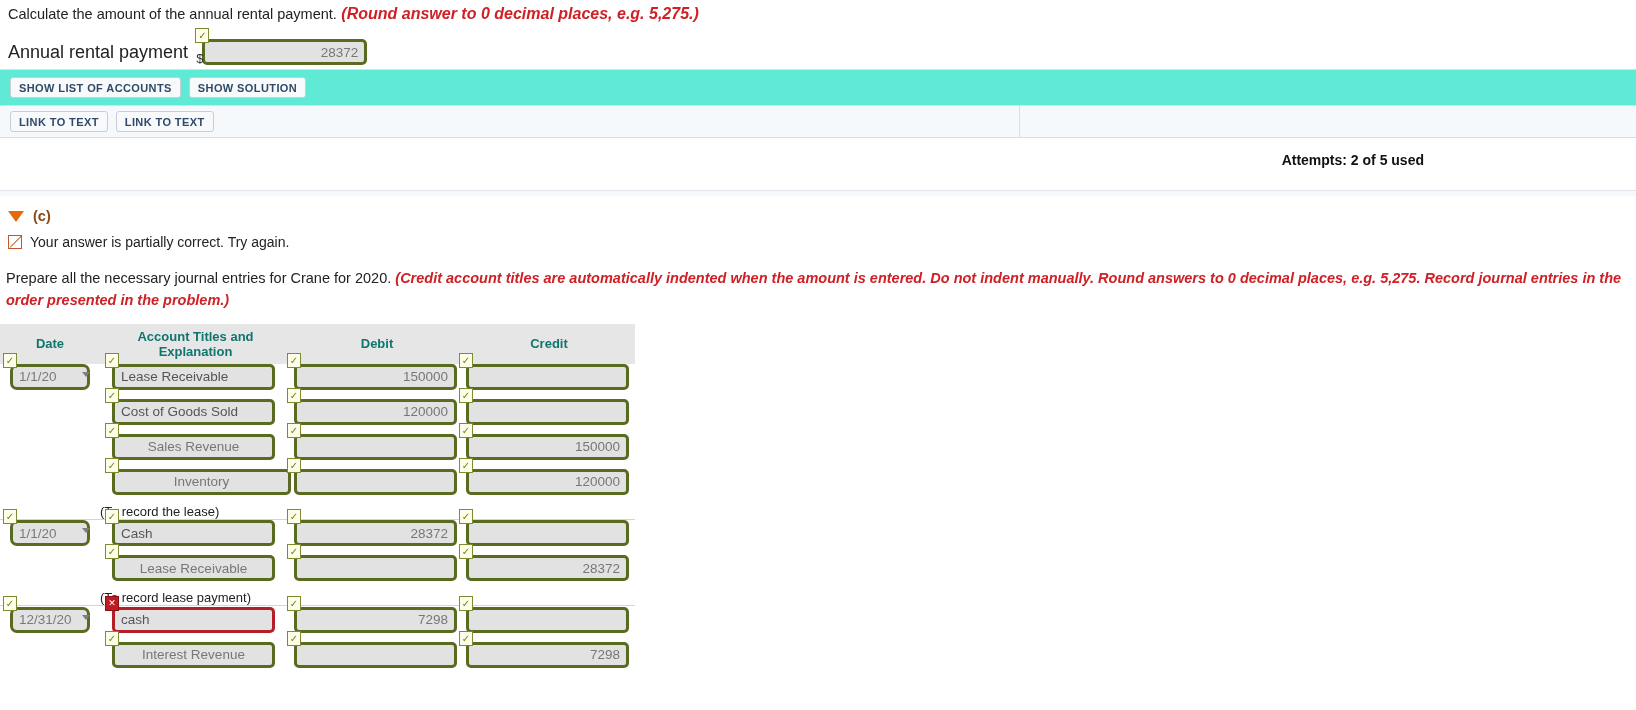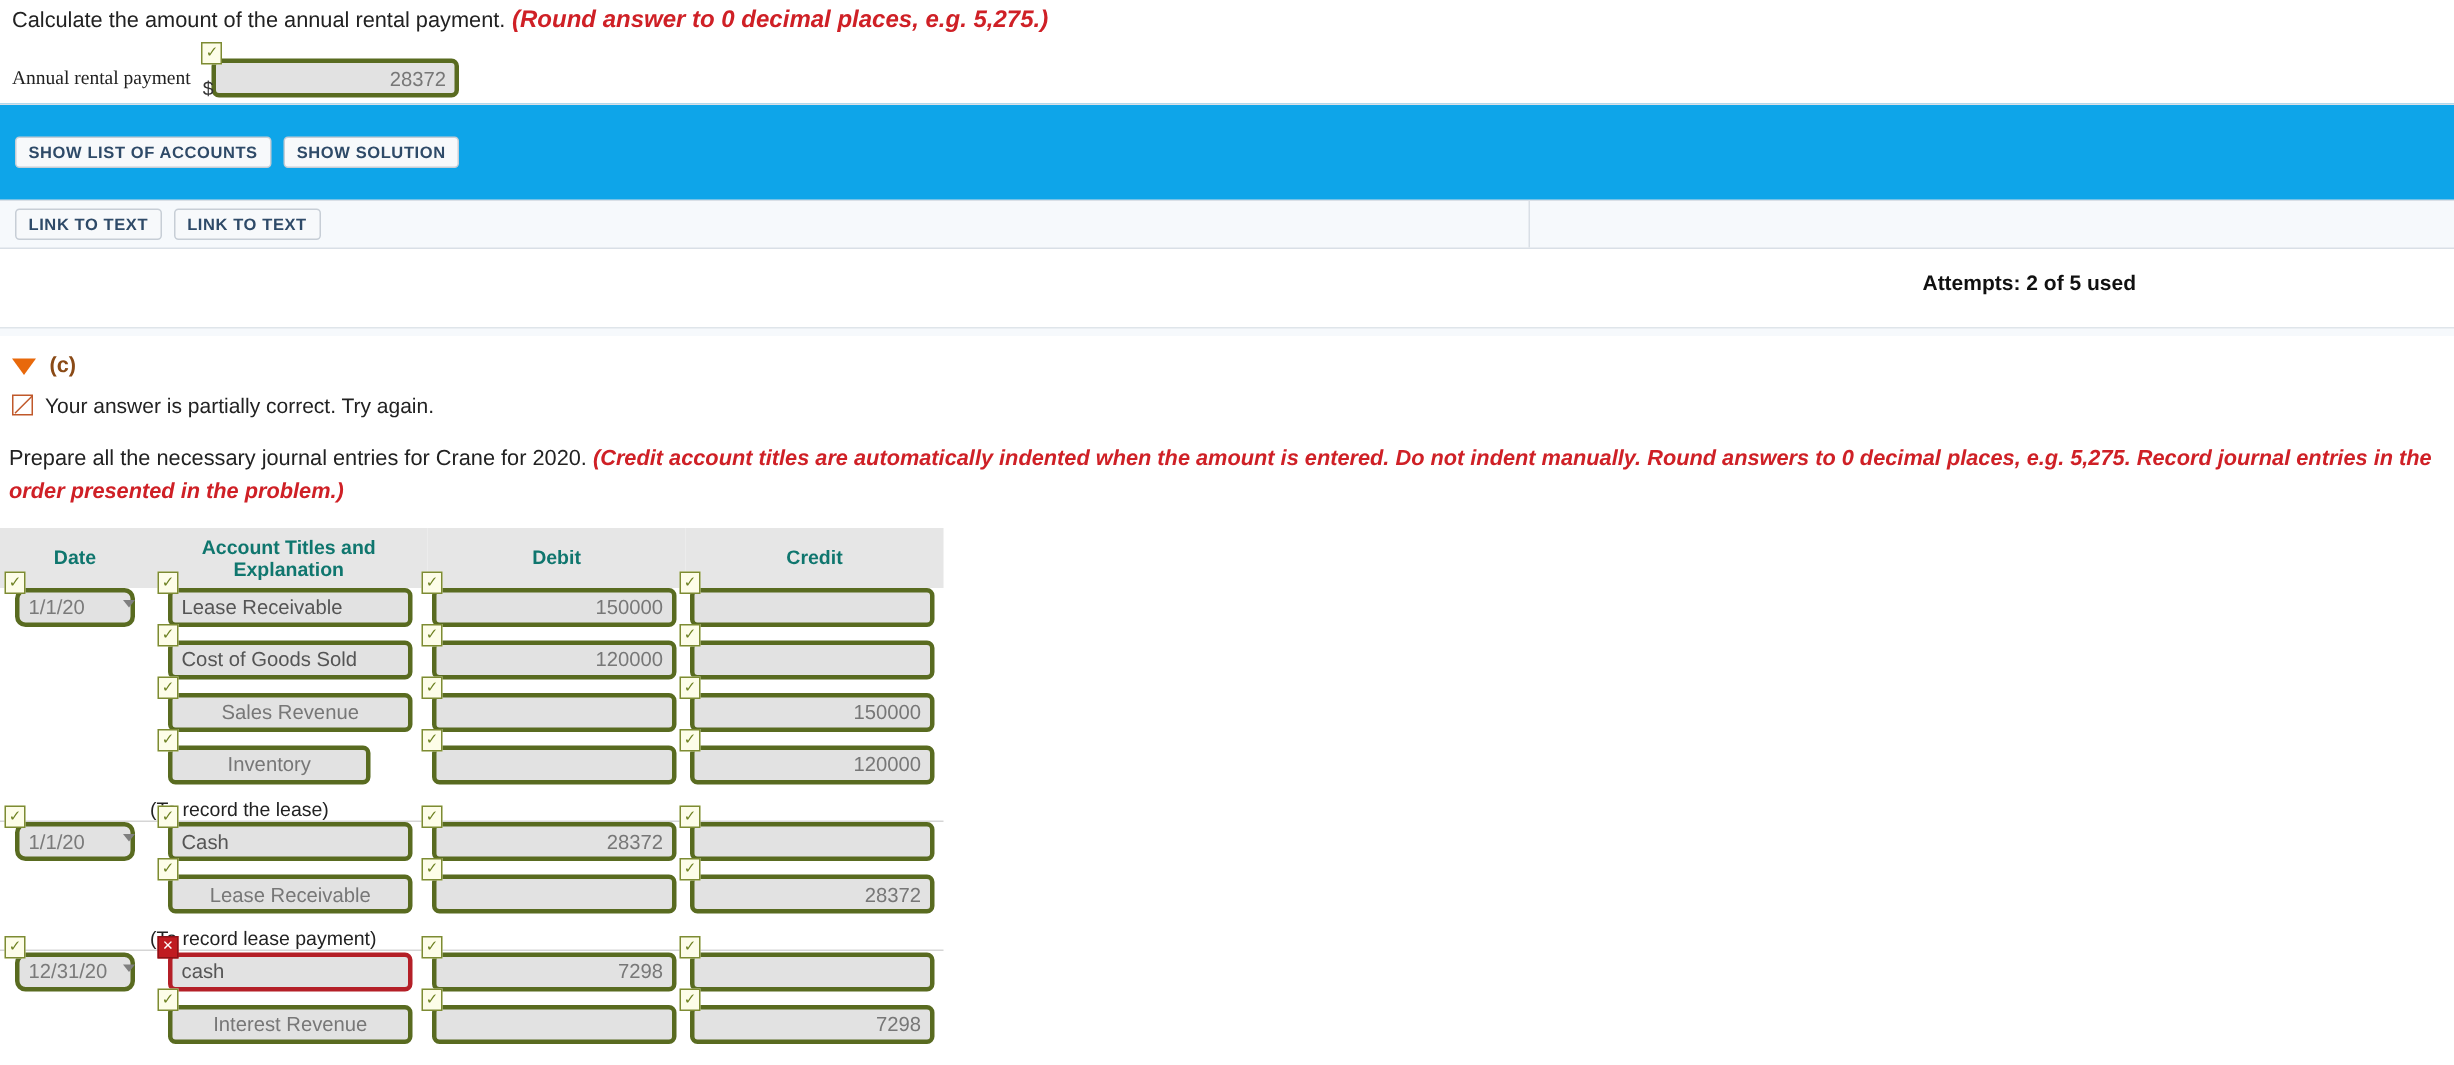--- a/index.html
+++ b/index.html
@@ -16,21 +16,21 @@
   .hint { color: #cf2026; font-style: italic; font-weight: bold; }
 
   
   .prompt-row { padding: 4px 0 0 8px; }
 
   .answer-row {
     display: flex; align-items: center;
     padding: 10px 0 0 8px;
     height: 44px;
   }
-  .answer-label { font-size: 13px; color: #222; margin-right: 8px; font-family: Liberation Serif, serif; }
+  .answer-label { font-size: 18px; color: #222; margin-right: 8px; }
   .dollar { font-size: 13px; color: #333; align-self: flex-end; margin-bottom: 3px; margin-right: -1px; position: relative; z-index: 3;}
 
   
   .fieldwrap { position: relative; display: inline-block; }
   .badge {
     position: absolute; left: -7px; top: -11px;
     width: 14px; height: 15px;
     background: #fdfde8;
     border: 1px solid #7d8b33;
     font-size: 10px; line-height: 13px; text-align: center;
@@ -78,22 +78,22 @@
     width: 0; height: 0; pointer-events: none;
     border-left: 4px solid transparent;
     border-right: 4px solid transparent;
     border-top: 5px solid #7f7f7f;
   }
 
   
   .bar {
     border-top: 1px solid #d9dfe6;
     border-bottom: 1px solid #d9dfe6;
-    background: #0ea5e9;
-    padding: 21px 10px;
+    background: #5eead4;
+    padding: 7px 10px;
     display: flex; align-items: center;
   }
   .bar2 {
     border-bottom: 1px solid #d9dfe6;
     background: #f6f9fc;
     display: flex; align-items: stretch;
     height: 32px;
   }
   .bar2 .left { flex: 0 0 1020px; display: flex; align-items: center; padding-left: 10px; border-right: 1px solid #d9dfe6; }
   .bar2 .right { flex: 1; display: flex; align-items: center; padding-left: 12px; }
@@ -298,21 +298,21 @@
             <span class="badge">✓</span>
             <input class="gfield num" style="width: 163px; margin-left: 0px;" value="150000" readonly="">
           </span>
         </td>
       </tr>
       <tr>
         <td class="cellpad"></td>
         <td class="cellpad">
           <span class="fieldwrap" style="margin-left:12px;">
             <span class="badge">✓</span>
-            <input class="gfield ctr" style="width: 135px; margin-left: 0px; text-align: center;" value="Inventory" readonly="">
+            <input class="gfield ctr" style="width: 179px; margin-left: 0px; text-align: center;" value="Inventory" readonly="">
           </span>
         </td>
         <td class="cellpad">
           <span class="fieldwrap" style="margin-left:3px;">
             <span class="badge">✓</span>
             <input class="gfield num" style="width: 163px; margin-left: 0px;" value="" readonly="">
           </span>
         </td>
         <td class="cellpad">
           <span class="fieldwrap" style="margin-left:3px;">

